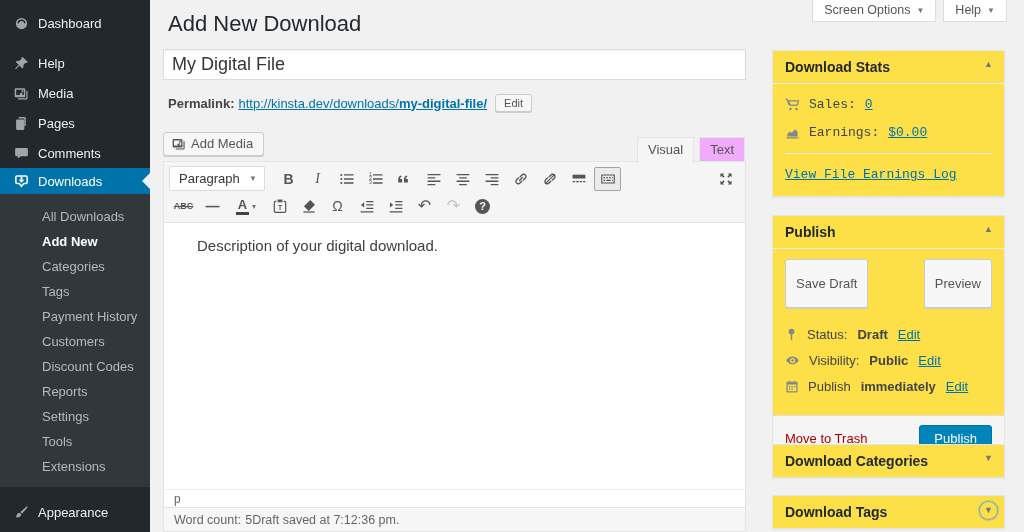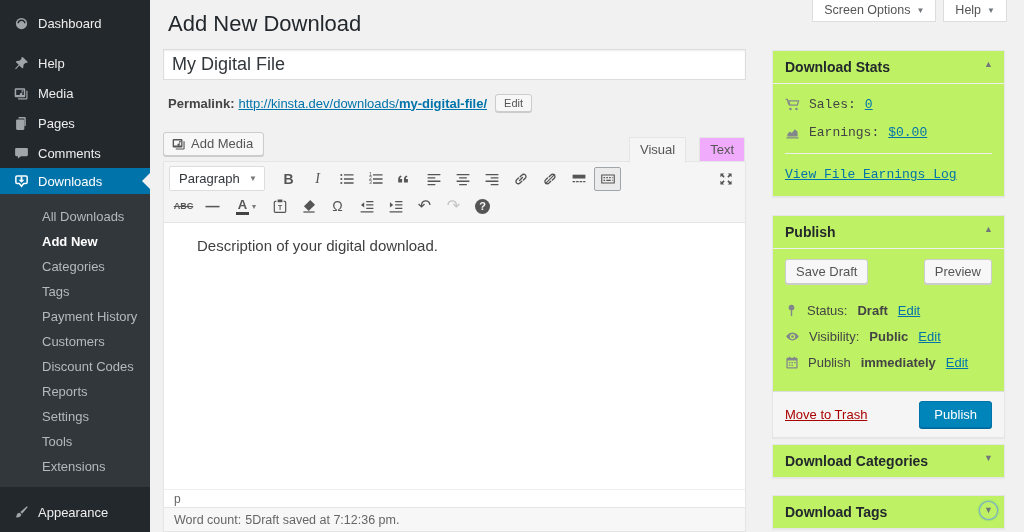--- a/index.html
+++ b/index.html
@@ -28,21 +28,21 @@
   
   #title-input { position:absolute; left:163px; top:49px; width:583px; height:31px; border:1px solid #ddd; background:#fff; box-shadow:inset 0 1px 2px rgba(0,0,0,.07); font-size:18px; color:#32373c; padding:0 8px; font-family:inherit; outline:none; }
   #permalink-row { position:absolute; left:168px; top:91px; height:24px; display:flex; align-items:center; font-size:13px; color:#444; gap:4px; white-space:nowrap; }
   #permalink-row a { color:#0073aa; text-decoration:underline; }
   .btn-small { font-size:11px; padding:2px 8px; background:#f7f7f7; border:1px solid #ccc; border-radius:3px; color:#555; box-shadow:0 1px 0 #ccc; cursor:pointer; margin-left:4px; font-family:inherit; }
 
   
   #editor-wrap { position:absolute; left:163px; top:131px; width:583px; }
   #add-media-btn { position:absolute; left:0; top:1px; display:inline-flex; align-items:center; gap:5px; background:#f7f7f7; border:1px solid #ccc; border-radius:3px; box-shadow:0 1px 0 #ccc; padding:3px 10px 4px 8px; font-size:13px; color:#555; cursor:pointer; }
   #add-media-btn .mi-icon { color:#555; display:flex; }
-  #editor-tabs { position:absolute; right:1px; top:6px; display:flex; z-index:3;gap:8px; }
+  #editor-tabs { position:absolute; right:1px; top:6px; display:flex; z-index:3; }
   .wp-tab { padding:4px 10px 4px; font-size:13px; color:#555; cursor:pointer; margin-left:5px; }
   .wp-tab.active { background:#f5f5f5; border:1px solid #e5e5e5; border-bottom:none; padding-bottom:6px; margin-bottom:-1px; position:relative; z-index:3; }
   .wp-tab.inactive { background:#f0abfc; border:1px solid #e5e5e5; }
   #mce-box { position:absolute; left:0; top:30px; width:583px; border:1px solid #e5e5e5; background:#fff; box-shadow:0 1px 1px rgba(0,0,0,.04); }
   .mce-toolbar { background:#f5f5f5; display:flex; align-items:center; padding:4px 5px 3px; position:relative; }
   .mce-toolbar.row2 { padding-top:0; padding-bottom:4px; border-bottom:1px solid #e5e5e5; }
   .mce-btn { width:27px; height:24px; display:inline-flex; align-items:center; justify-content:center; color:#555; border:1px solid transparent; border-radius:2px; margin:0 1px; cursor:pointer; }
   .mce-btn.active { border-color:#a0a5aa; background:#ebebeb; }
   .mce-btn.disabled { color:#c3c4c6; cursor:default; }
   .mce-btn.wide { width:36px; }
@@ -54,35 +54,35 @@
   .color-ic { display:inline-flex; flex-direction:column; align-items:center; line-height:1; }
   .color-a { font-size:13px; font-weight:bold; }
   .color-bar { width:13px; height:3px; background:#444; margin-top:1px; }
   .tb-caret { font-size:8px; color:#777; margin-left:3px; }
   #mce-content { height:266px; background:#fff; padding:14px 12px 0 33px; font-size:15px; color:#404040; cursor:text; }
   #mce-pathrow { height:18px; border-top:1px solid #eee; background:#fff; display:flex; align-items:center; padding:0 10px; font-size:12px; color:#666; }
   #mce-statusbar { height:24px; background:#f7f7f7; border-top:1px solid #e5e5e5; display:flex; align-items:center; justify-content:flex-start; padding:0 10px; font-size:12.5px; color:#666; }
   #word-count { display:flex; gap:4px; }
 
   
-  .postbox { position:absolute; left:772px; width:233px; background:#bef264; border:1px solid #e5e5e5; box-shadow:0 1px 1px rgba(0,0,0,.04); }
+  .postbox { position:absolute; left:772px; width:233px; background:#fde047; border:1px solid #e5e5e5; box-shadow:0 1px 1px rgba(0,0,0,.04); }
   .postbox-header { position:relative; padding:8px 12px; font-size:14px; font-weight:bold; color:#23282d; cursor:pointer; }
   .postbox-header.with-border { border-bottom:1px solid #eee; }
   .pb-toggle { position:absolute; right:11px; top:9px; font-size:9px; color:#72777c; cursor:pointer; line-height:1; }
   .pb-toggle.focused { top:5px; right:6px; border:1px solid #79a9d1; border-radius:50%; padding:4px 4px; box-shadow:0 0 2px rgba(30,140,190,.8); }
   #stats-box { top:50px; }
   #stats-body { padding:13px 12px 14px;font-family:Liberation Mono, monospace; }
   .stat-row { display:flex; align-items:center; gap:9px; margin-bottom:13px; font-size:13px; color:#444; }
   .stat-row .mi-icon { color:#82878c; display:flex; }
   .stat-row a, .edit-link, #stats-log a { color:#0073aa; text-decoration:underline; }
   #stats-divider { border:none; border-top:1px solid #eee; margin:3px 0 13px; }
   #stats-log { font-size:13px; }
   #publish-box { top:215px; }
   #publish-minor { padding:10px 12px 8px; display:flex; justify-content:space-between; }
-  .btn-secondary { background:#f7f7f7; border:1px solid #ccc; border-radius:3px; box-shadow:0 1px 0 #ccc; padding:4px 10px; font-size:13px; color:#555; cursor:pointer; font-family:inherit; }
+  .btn-secondary { background:#f7f7f7; border:1px solid #ccc; border-radius:3px; box-shadow:0 1px 0 #ccc; padding:16px 10px; font-size:13px; color:#555; cursor:pointer; font-family:inherit; }
   #publish-misc { padding:0 12px 10px; }
   .misc-row { display:flex; align-items:center; gap:9px; margin:11px 0; font-size:13px; color:#444; }
   .misc-row .mi-icon { color:#82878c; display:flex; }
   .misc-row b { margin:0 1px; }
   #publish-major { background:#f5f5f5; border-top:1px solid #ddd; padding:9px 12px; display:flex; justify-content:space-between; align-items:center;gap:16px; }
   #trash-link { color:#a00; text-decoration:underline; font-size:13px; cursor:pointer; }
   .btn-primary { background:#0085ba; border:1px solid #0073aa; box-shadow:0 1px 0 #006799; color:#fff; border-radius:3px; padding:5px 14px; font-size:13px; cursor:pointer; font-family:inherit; }
   #categories-box { top:444px; }
   #tags-box { top:495px; }
 </style>

